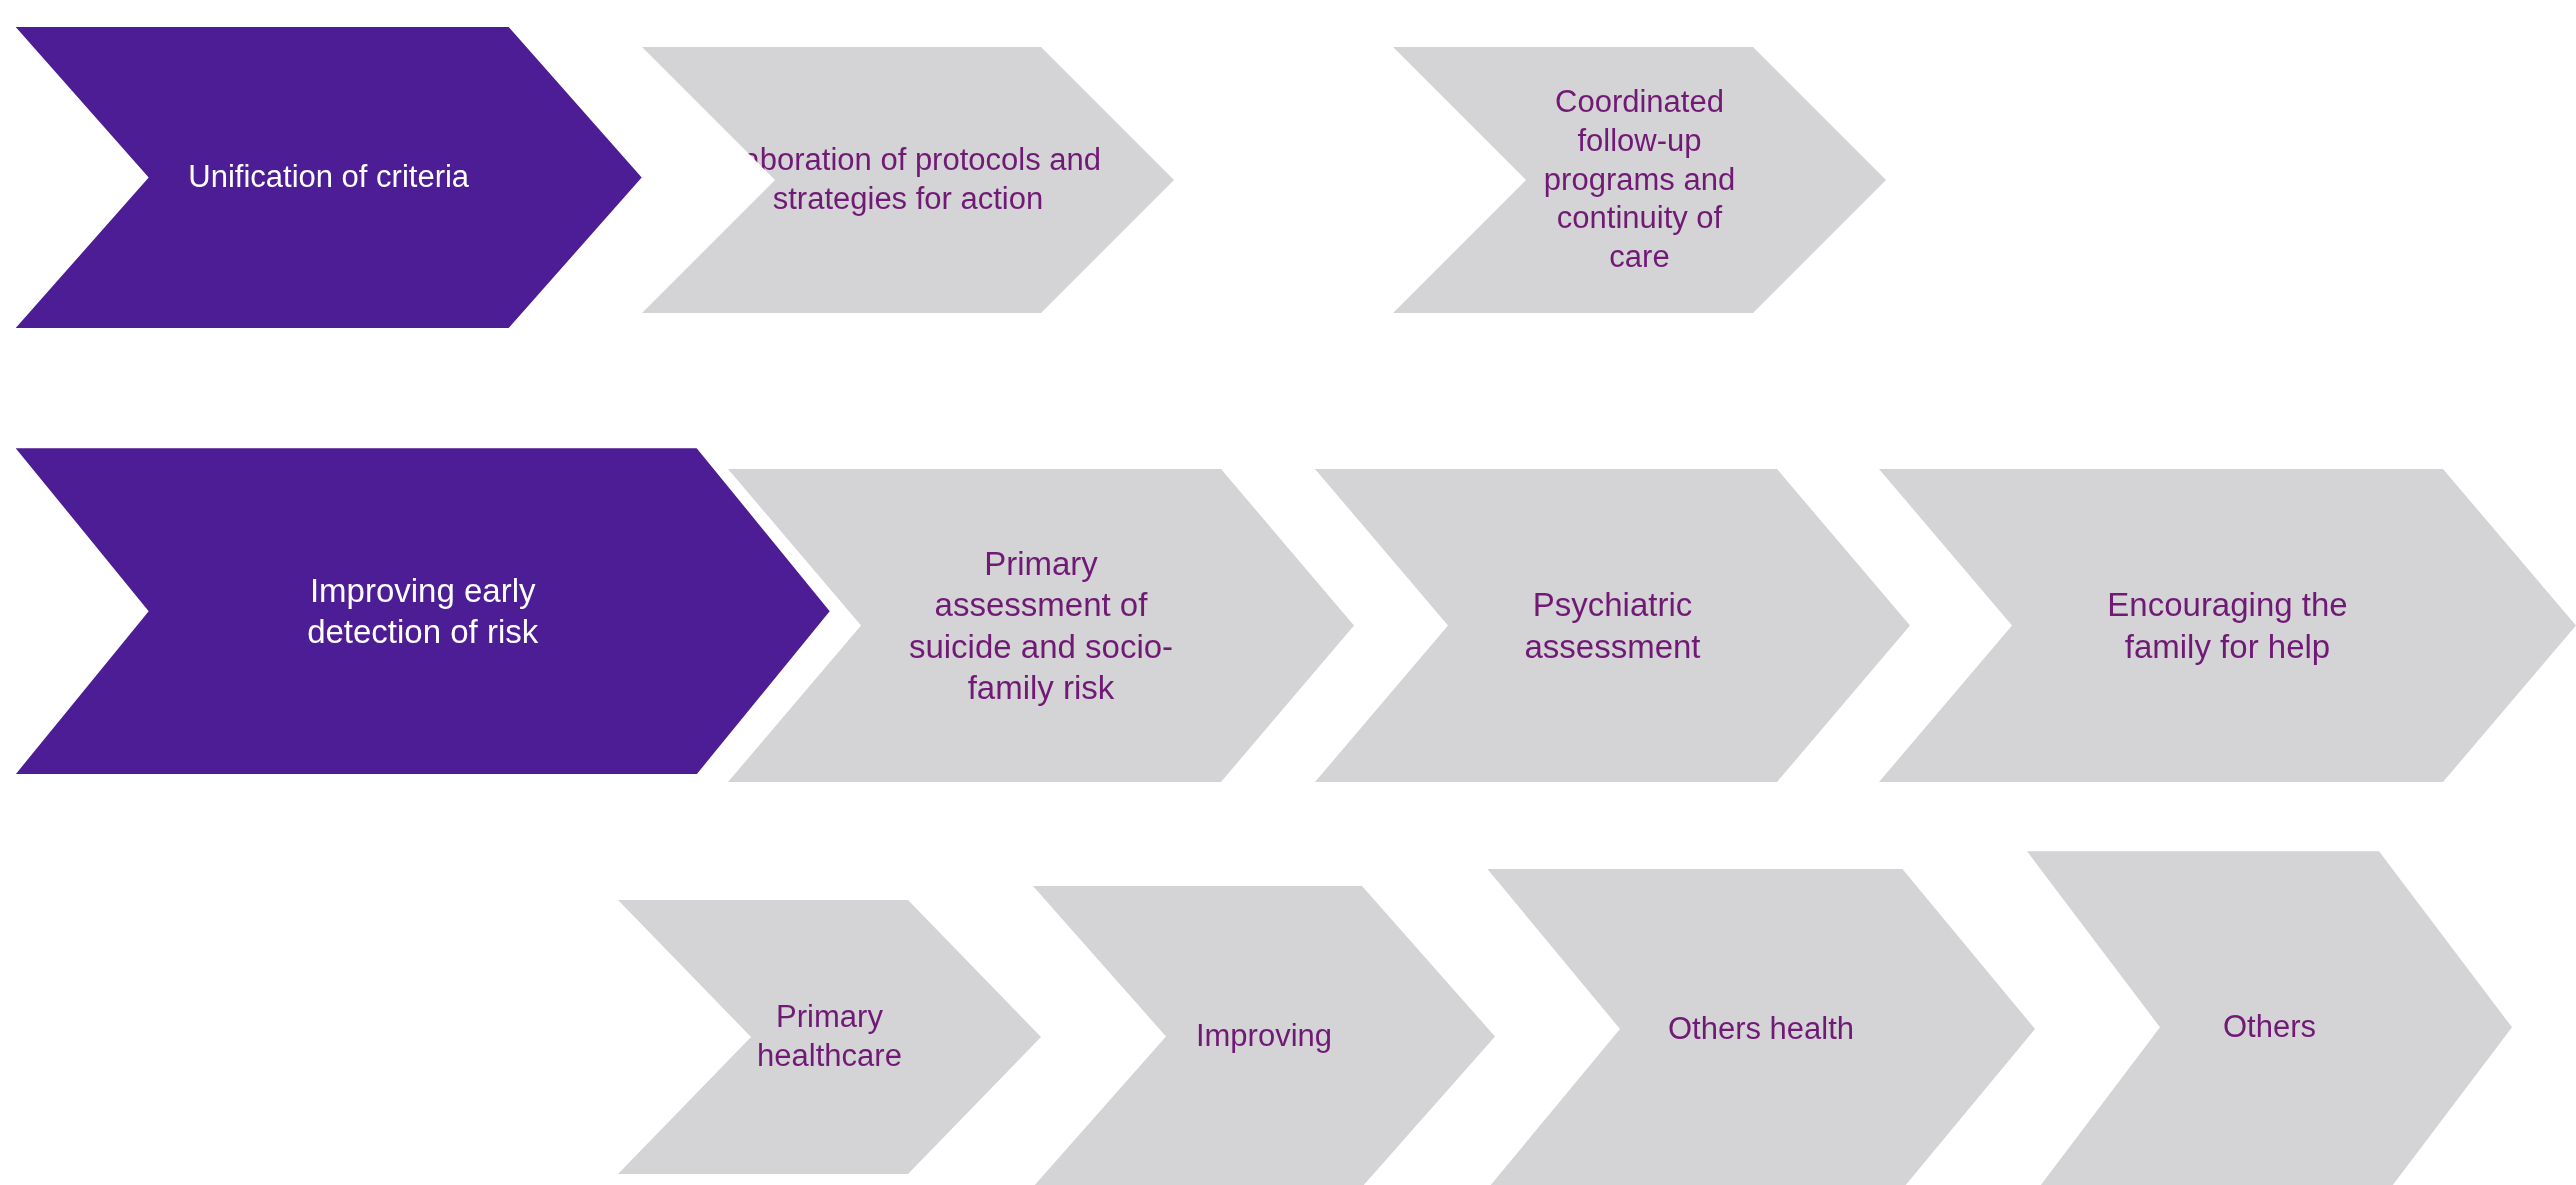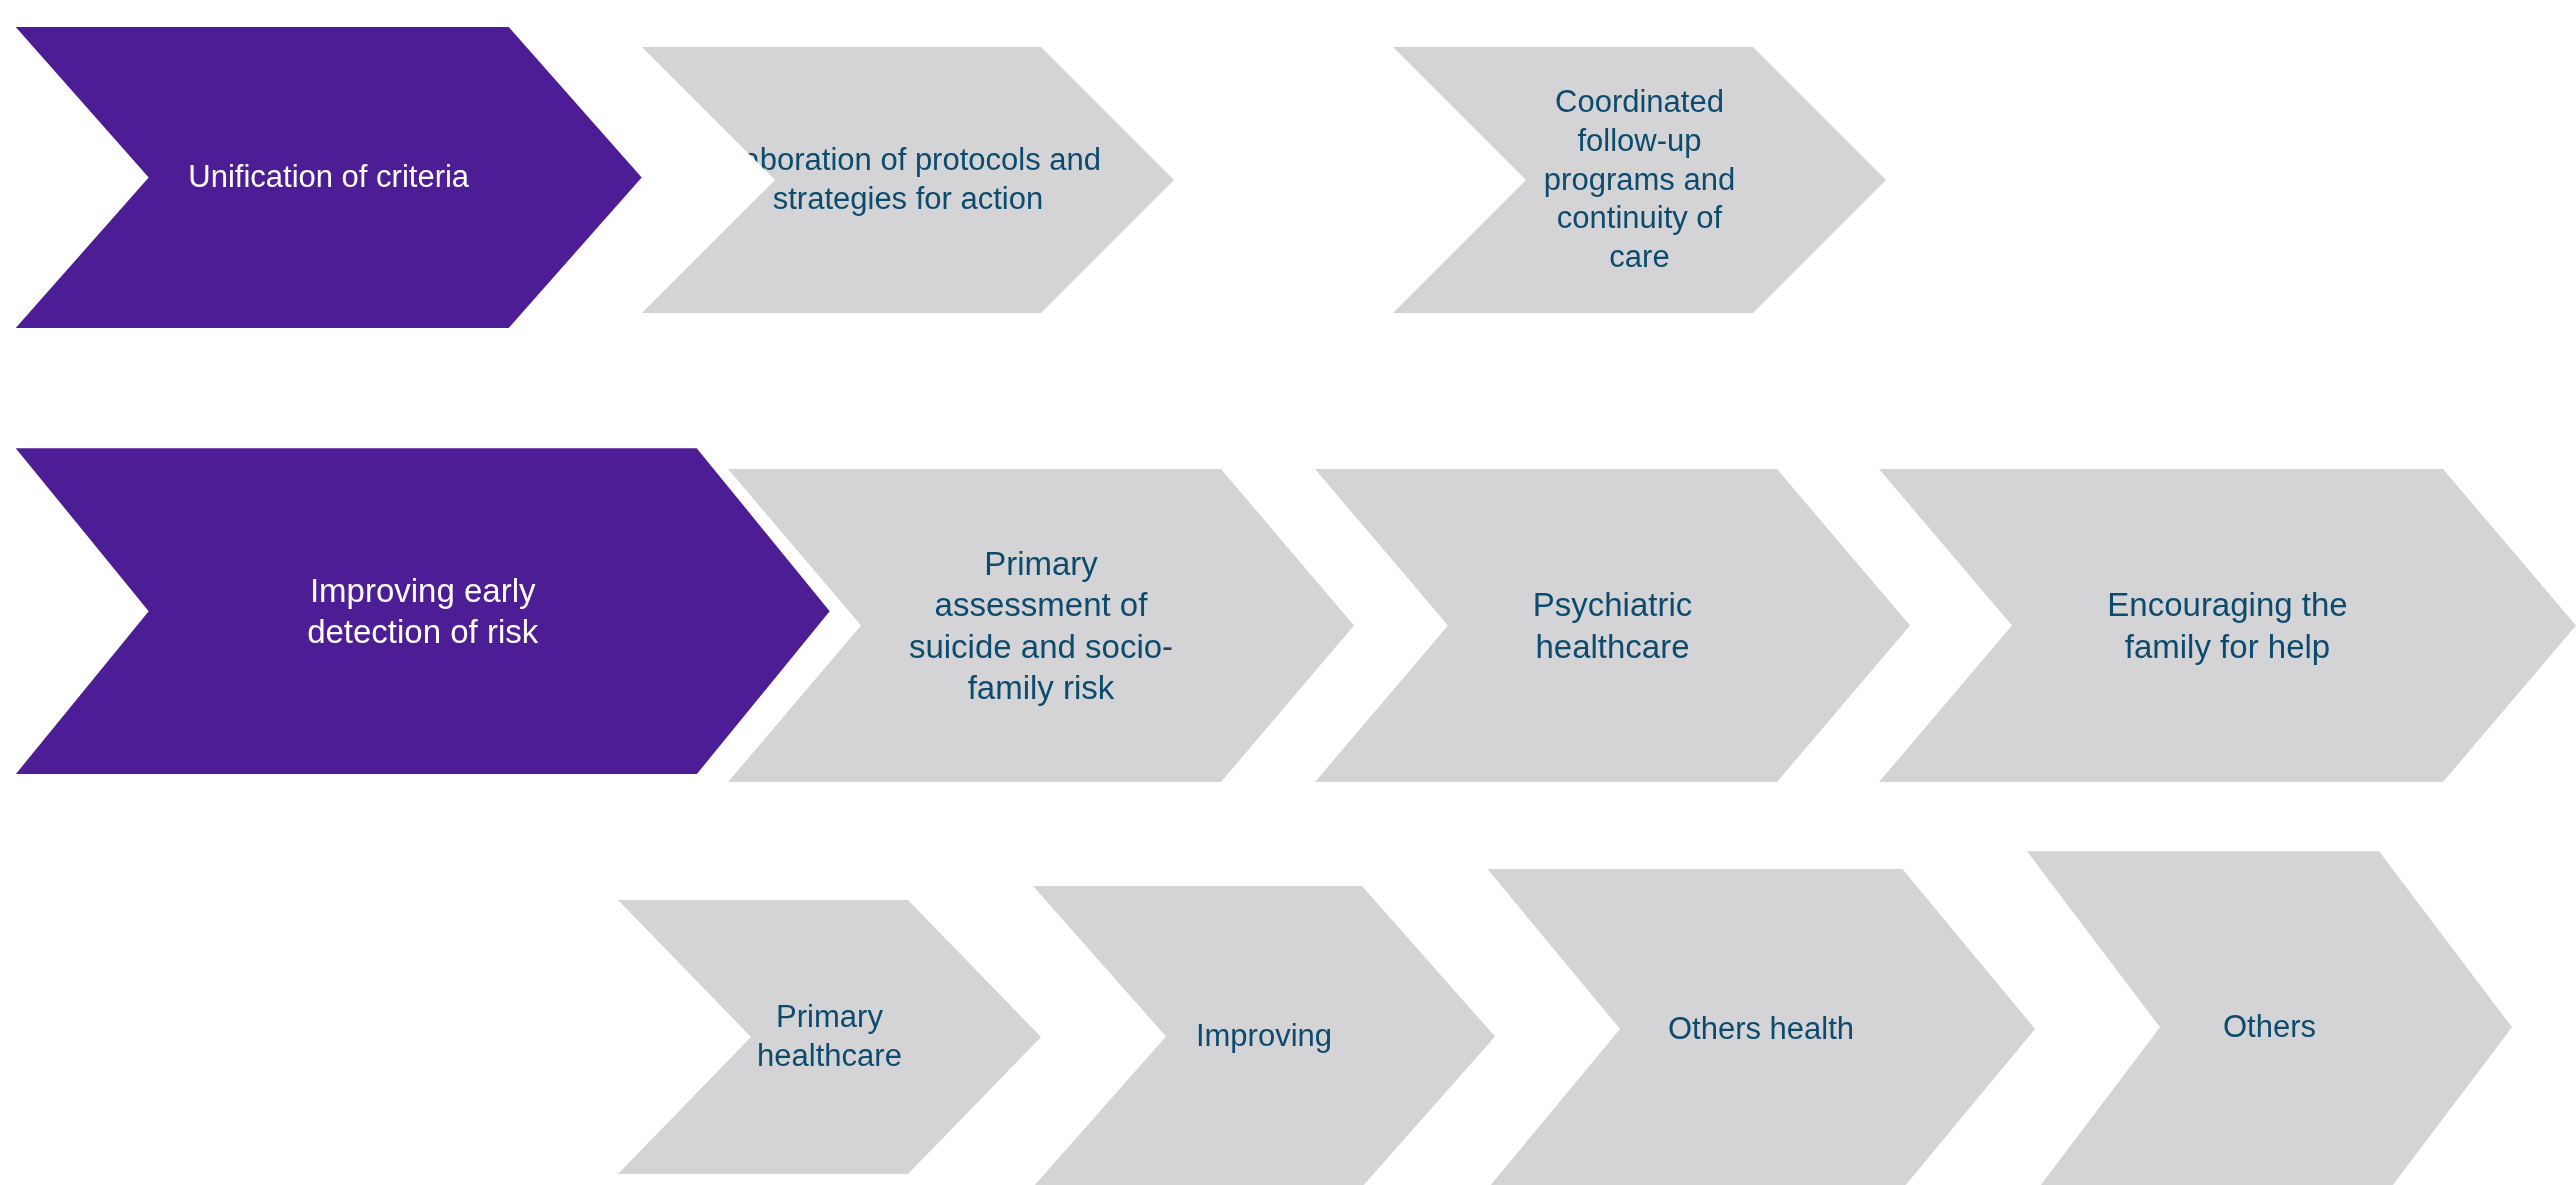--- a/index.html
+++ b/index.html
@@ -45,21 +45,21 @@
     clip-path: polygon(0% 0%, calc(100% - 133px) 0%, 100% 50%, calc(100% - 133px) 100%, 0% 100%, 133px 50%);
   }
   .chev.dark .label {
     color: #ffffff;
   }
   .chev.gray {
     background: #D4D4D6;
     clip-path: polygon(0% 0%, calc(100% - 133px) 0%, 100% 50%, calc(100% - 133px) 100%, 0% 100%, 133px 50%);
   }
   .chev.gray .label {
-    color: #0c4a6e;
+    color: #701a75;
   }
   
   .r1 .label { font-size: 31px; }
   
   .r2 .label { font-size: 33px; }
   
   .r3 .label { font-size: 31px; }
   .r3 .dark .label { font-weight: normal; }
 </style>
 </head>
@@ -95,21 +95,21 @@
 
     <div class="chev gray" style="left:728px; top:31px; width:626px; height:313px;">
       <span class="label">Primary
 assessment of
 suicide and socio-
 family risk</span>
     </div>
 
     <div class="chev gray" style="left:1315px; top:31px; width:595px; height:313px;">
       <span class="label">Psychiatric
-healthcare</span>
+assessment</span>
     </div>
 
     <div class="chev gray" style="left:1879px; top:31px; width:697px; height:313px;">
       <span class="label">Encouraging the
 family for help</span>
     </div>
   </div>
 
   <div class="row r3" style="top:845px; height:340px;">
 

